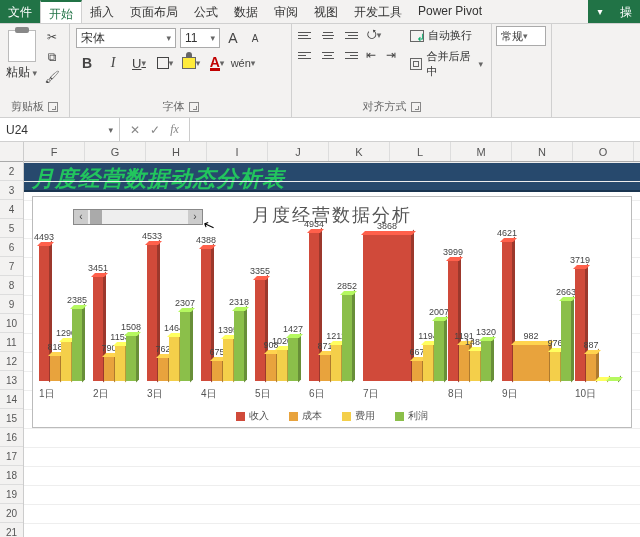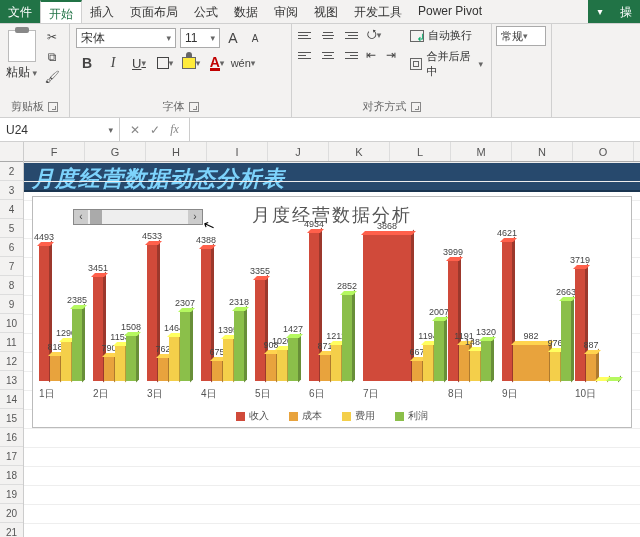--- a/index.html
+++ b/index.html
@@ -75,21 +75,21 @@
 
   
   .sheet { display: flex; height: calc(537px - 24px - 94px - 24px); }
   .row-hdrs { width: 24px; background: #f3f2f1; border-right: 1px solid #ccc; }
   .row-hdr { height: 19px; font-size: 10px; color:#555; text-align: center; border-bottom: 1px solid #ddd; line-height: 19px;}
   .row-hdr.first { height: 20px; border-bottom: 1px solid #aaa;}
   .grid { flex:1; position: relative; overflow:hidden;}
   .col-hdrs { display:flex; height:20px; background:#f3f2f1; border-bottom:1px solid #aaa; }
   .col-hdr { width: 61px; text-align:center; font-size:11px; color:#555; border-right:1px solid #ddd; line-height:20px;}
   
-  .banner { background:#27496d; color:#7dd3fc; font-size:22px; font-weight:bold; padding:4px 8px; font-style: italic; height:30px; line-height:26px; letter-spacing:1px; border-bottom:2px solid #1a3550;}
+  .banner { background:#27496d; color:#22c55e; font-size:22px; font-weight:bold; padding:4px 8px; font-style: italic; height:30px; line-height:26px; letter-spacing:1px; border-bottom:2px solid #1a3550;}
   
   
   .chart-box { margin: 4px 8px; border: 1px solid #bbb; background: #fff; padding: 6px 4px 4px 4px; position:relative; }
   .chart-title { text-align:center; font-size:18px; color:#555; margin-bottom:4px; letter-spacing:2px;}
   .scroll-ctrl { position:absolute; top:12px; left:40px; width:130px; height:16px; border:1px solid #888; background:#eee; display:flex; align-items:center;}
   .scroll-ctrl .ar { width:14px; text-align:center; font-size:10px; color:#444; background:#ccc; height:100%; line-height:14px;}
   .scroll-ctrl .thumb { width:12px; height:100%; background:#aaa; margin-left:2px;}
   .cursor-ic { position:absolute; top:20px; left:170px; font-size:14px; color:#000; transform: rotate(-20deg);}
   
   .chart-area { display:flex; align-items:flex-end; height:170px; gap:4px; padding: 0 2px;}

